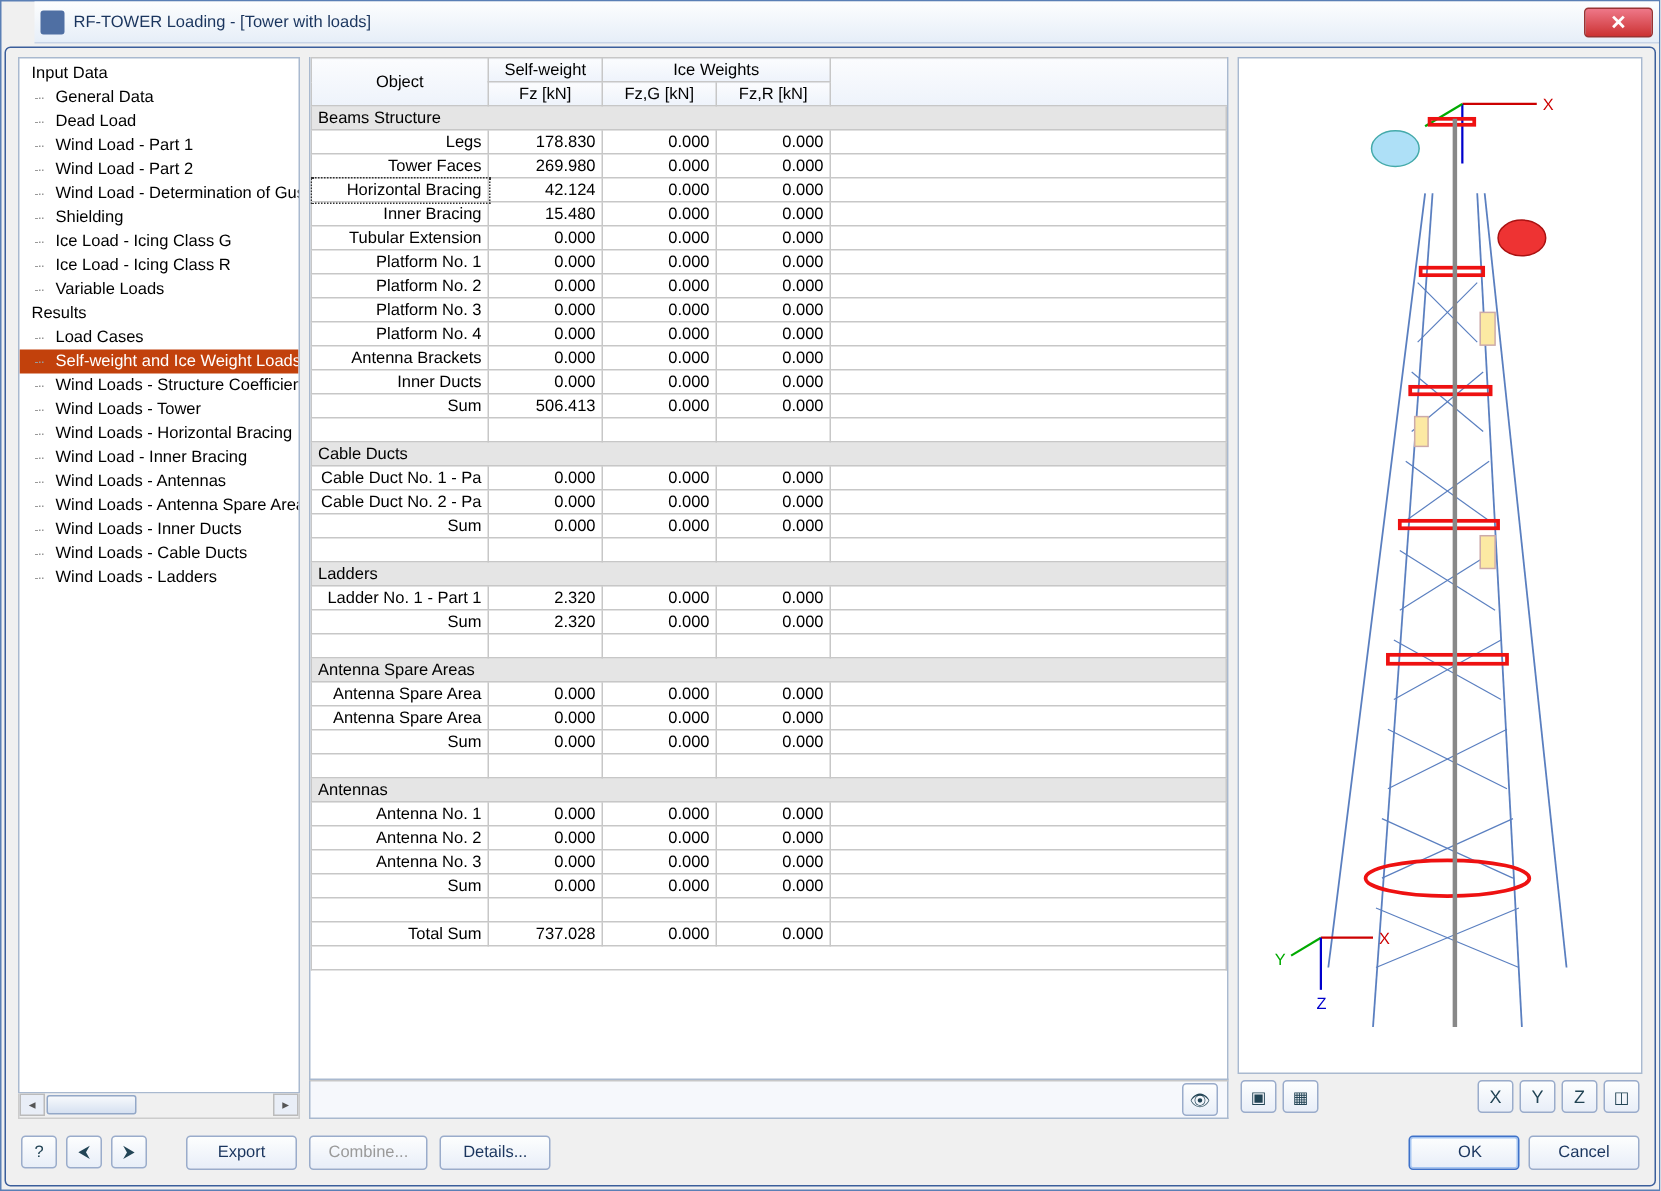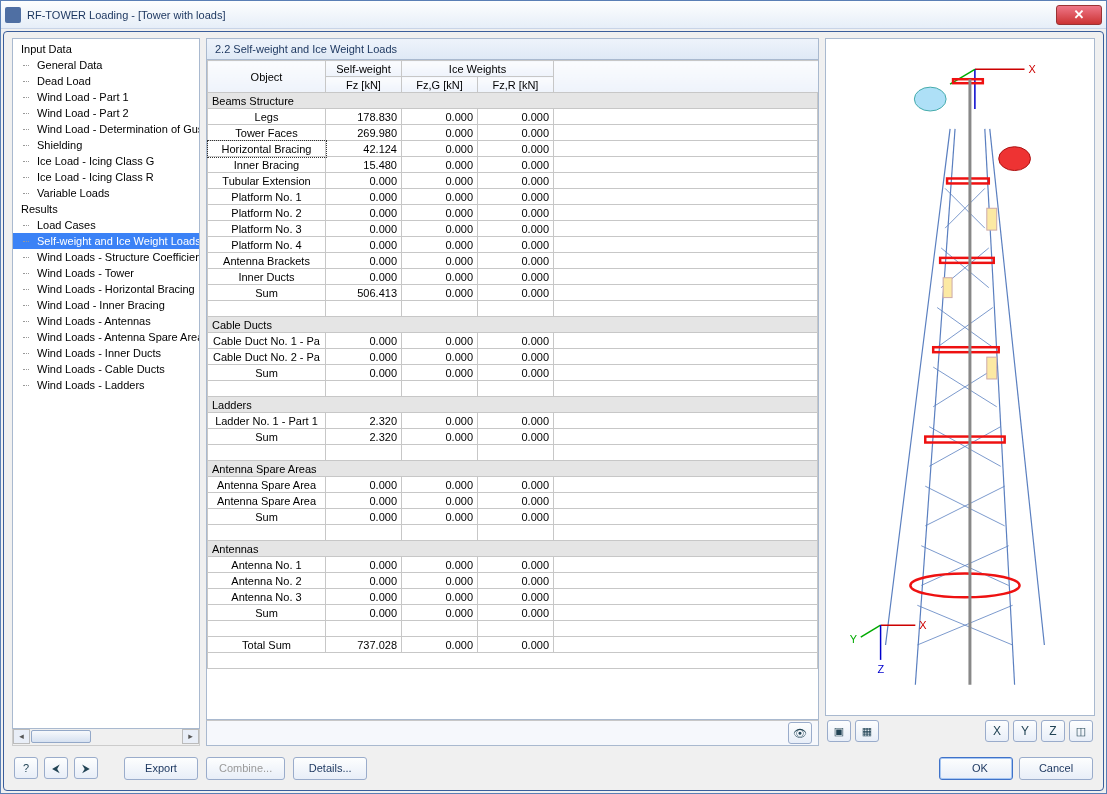--- a/index.html
+++ b/index.html
@@ -1,41 +1,41 @@
 <!DOCTYPE html>
 <html><head>
 <meta charset="utf-8">
 <style>
 * { box-sizing: border-box; font-family: "Segoe UI", Tahoma, sans-serif; font-size: 11px; }
 body { margin:0; background:#fff; }
 .window { width:1107px; height:794px; border:1px solid #5a7fb5; display:flex; flex-direction:column; background:#f0f0f0; }
-.titlebar { height:28px; background:linear-gradient(#fdfefe,#e6eef8); display:flex; align-items:center; padding:0 4px; border-bottom:1px solid #c8d4e7; }
+.titlebar { height:28px; background:linear-gradient(#fdfefe,#e6eef8); display:flex; align-items:center; padding:0 4px; border-bottom:1px solid #c8d4e7;margin-left:22px; }
 .titlebar .app-icon { width:16px; height:16px; background:#4f6fa3; margin-right:6px; border-radius:2px; position:relative;}
 .titlebar .title { color:#1a355e; }
 .titlebar .spacer { flex:1; }
 .closebtn { width:46px; height:20px; background:linear-gradient(#e78,#c33); border:1px solid #933; border-radius:3px; color:#fff; display:flex; align-items:center; justify-content:center; font-weight:bold; font-size:13px; line-height:1;}
 .menubar { height:22px; background:linear-gradient(#fbfcfe,#eef3fb); border-bottom:1px solid #c8d4e7; display:flex; align-items:center; padding:0 6px; gap:14px; color:#1a355e;}
 .content { flex:1; display:flex; padding:6px 8px 4px 8px; gap:6px; min-height:0;}
 .leftpane { width:188px; display:flex; flex-direction:column; }
 .tree { flex:1; background:#fff; border:1px solid #a9b9cf; overflow:hidden; padding:2px 0;}
 .tree-item { padding:2px 4px 2px 8px; white-space:nowrap; overflow:hidden; text-overflow:clip; color:#000;}
 .tree-child { padding-left:24px; position:relative; }
 .tree-child::before { content:""; position:absolute; left:10px; top:50%; width:6px; border-top:1px dotted #999; }
-.tree-item.selected { background:#3b82f6; color:#fff; }
+.tree-item.selected { background:#c2410c; color:#fff; }
 .hscroll { height:17px; background:#f0f0f0; border:1px solid #ccc; border-top:none; position:relative; }
 .hscroll .thumb { position:absolute; left:18px; top:1px; height:13px; width:60px; background:linear-gradient(#f7f9fc,#d6e1f1); border:1px solid #93a8c8; border-radius:2px; }
 .hscroll .arrow { position:absolute; top:0; width:17px; height:15px; background:#e9eef7; border:1px solid #bbb; font-size:9px; text-align:center; line-height:13px; color:#555;}
 .hscroll .al{left:0} .hscroll .ar{right:0}
 .midpane { flex:1; display:flex; flex-direction:column; min-width:0;}
 .section-title { background:linear-gradient(#eef3fb,#dfe9f6); border:1px solid #a9b9cf; padding:4px 8px; color:#1a355e; font-weight: normal; }
 .tablewrap { flex:1; background:#fff; border:1px solid #a9b9cf; border-top:none; overflow:hidden; position:relative;}
 table { border-collapse:collapse; width:100%; }
 th, td { border:1px solid #c7c7c7; padding:1px 4px; height:16px; font-size:11px; background:#fff; }
 th { background:linear-gradient(#fbfcfe,#eef3fb); font-weight:normal; text-align:center;}
-td.obj { width:118px; text-align:center; }
+td.obj { width:118px; text-align:right; }
 td.num { width:76px; text-align:right; }
 td.rest { background:#fff; }
 tr.grouphdr td { background:#e5e5e5; font-weight:normal; }
 tr.empty td { background:#fff; }
 td.sel { outline:1px dotted #333; }
 .eye-row { height:26px; display:flex; justify-content:flex-end; align-items:center; padding:4px 6px; border:1px solid #a9b9cf; border-top:1px solid #c7c7c7; background:#f6f8fc;}
 .iconbtn { width:24px; height:22px; border:1px solid #9aaccb; background:linear-gradient(#fdfefe,#e8eef8); border-radius:3px; display:flex; align-items:center; justify-content:center; color:#245; font-size:12px;}
 .rightpane { width:270px; display:flex; flex-direction:column; }
 .viewer { flex:1; background:#fff; border:1px solid #a9b9cf; position:relative; overflow:hidden;}
 .viewer svg { width:100%; height:100%; }
@@ -95,21 +95,20 @@
             </div>
       </div>
       <div class="hscroll">
         <div class="arrow al">◂</div>
         <div class="thumb"></div>
         <div class="arrow ar">▸</div>
       </div>
     </div>
 
     <div class="midpane">
-      <div class="section-title">2.2 Self-weight and Ice Weight Loads</div>
       <div class="tablewrap">
         <table>
           <thead>
             <tr>
               <th rowspan="2" style="width:118px">Object</th>
               <th style="width:76px">Self-weight</th>
               <th colspan="2">Ice Weights</th>
               <th rowspan="2" class="rest" style="border-right:none"></th>
             </tr>
             <tr>

